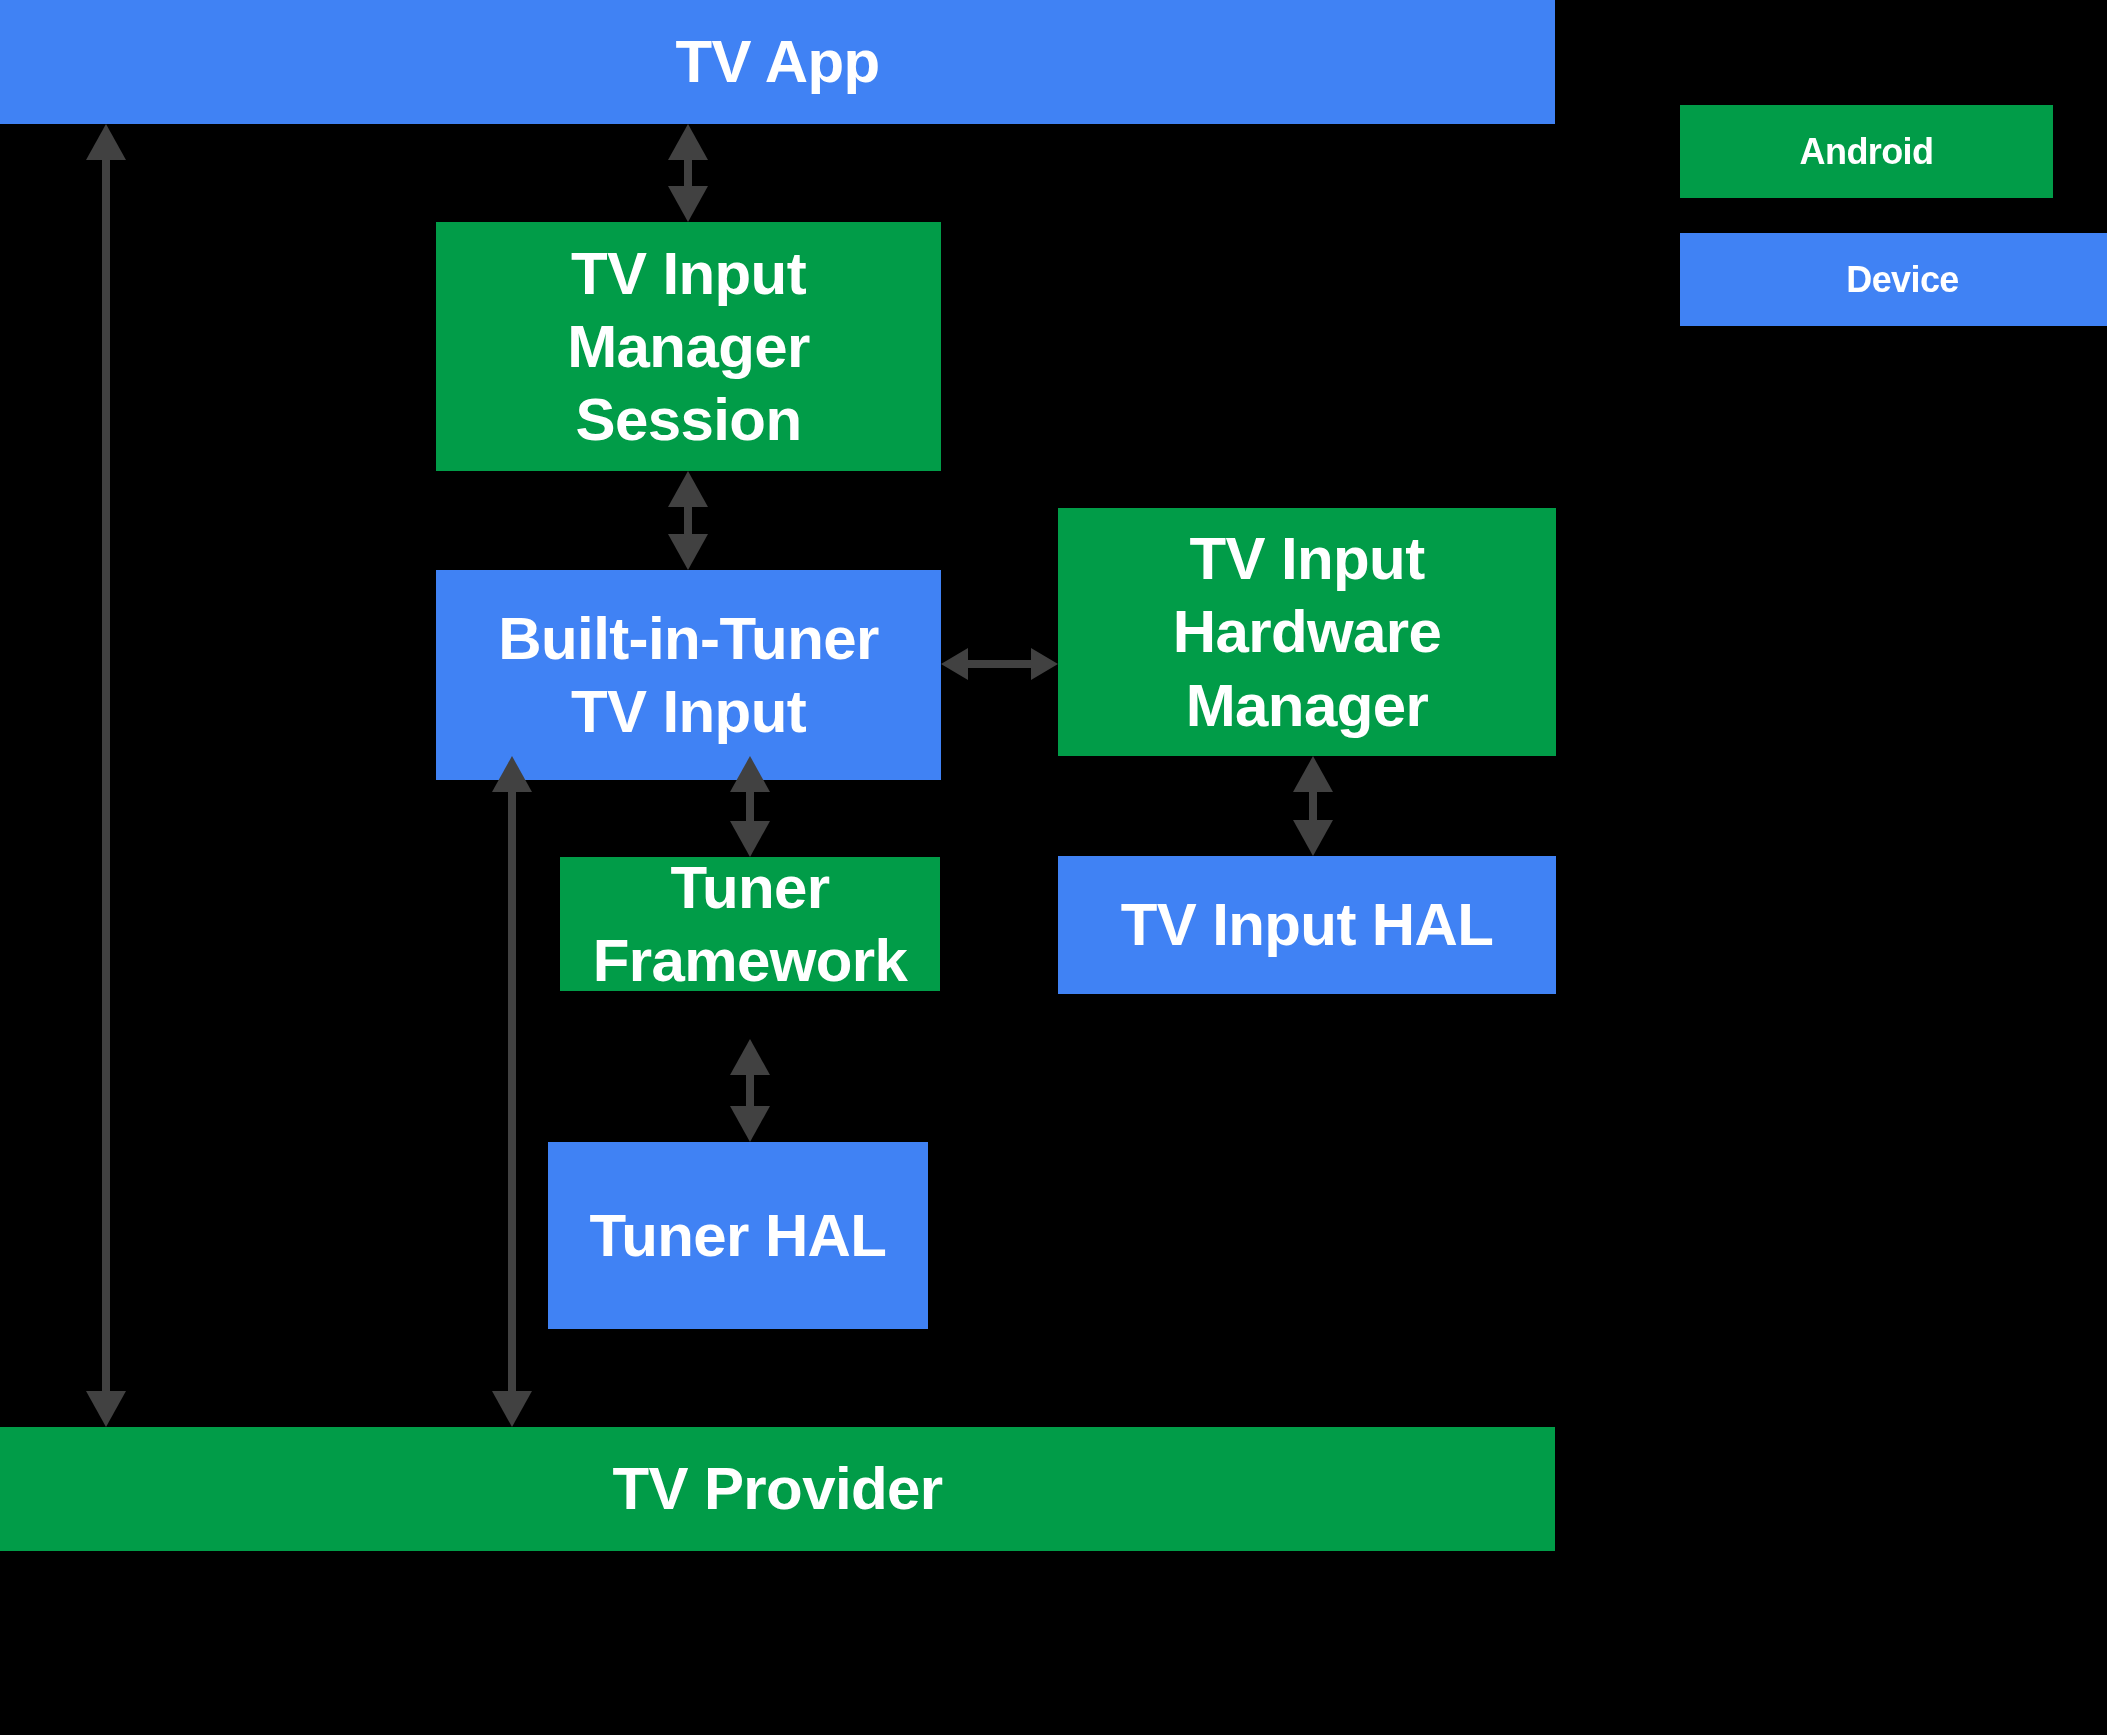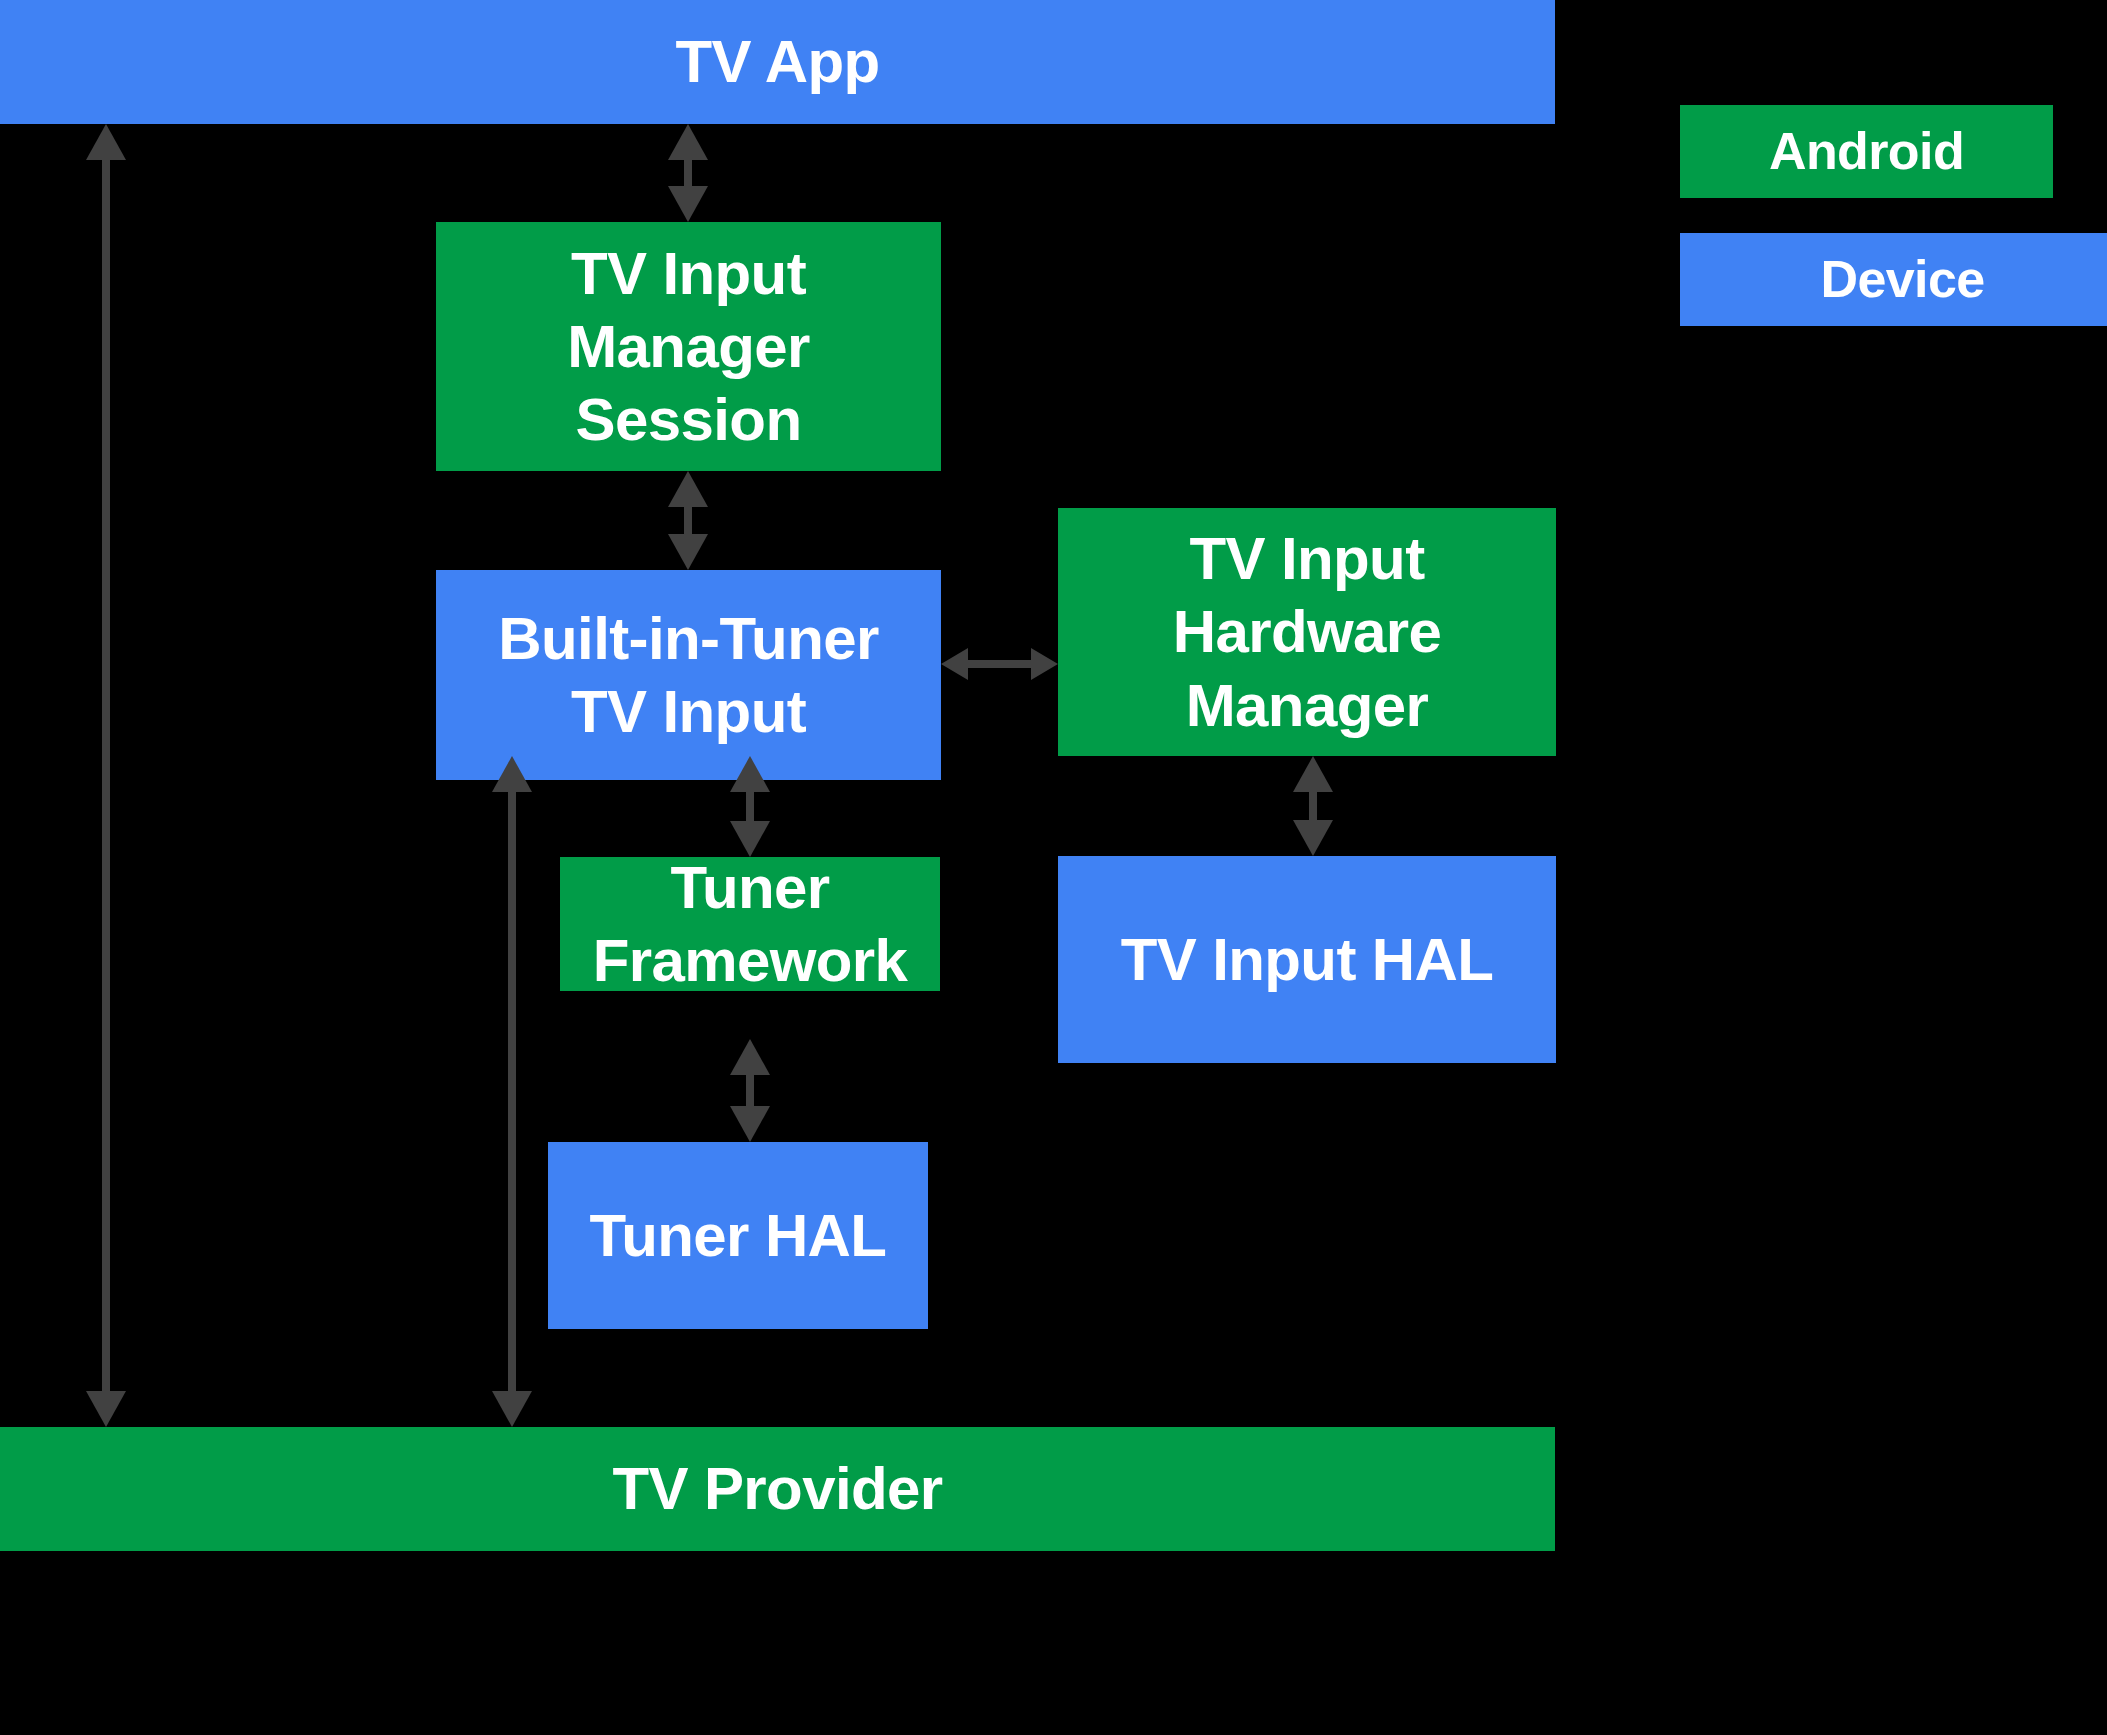--- a/index.html
+++ b/index.html
@@ -19,21 +19,21 @@
     text-align: center;
     color: var(--label, #ffffff);
     font-weight: 700;
     font-size: 60px;
     line-height: 1.22;
     letter-spacing: -0.6px;
   }
   .box-label { white-space: pre-line; }
   .green { background: var(--green, #019C48); }
   .blue  { background: var(--blue, #4082F4); }
-  .legend-box { font-size: 52px; }
+  .legend-box { font-size: 36px; }
 
   .arrow-v { position: absolute; width: 40px; }
   .arrow-h { position: absolute; height: 32px; }
   .head { position: absolute; width: 0; height: 0; }
   .head.up {
     top: 0; left: 0;
     border-left: 20px solid transparent;
     border-right: 20px solid transparent;
     border-bottom: 36px solid var(--arrow, #414141);
   }
@@ -99,21 +99,21 @@
   <div class="box blue" style="left:436px; top:570px; width:505px; height:210px;">
     <span class="box-label">Built-in-Tuner
 TV Input</span>
   </div>
 
   <div class="box green" style="left:560px; top:857px; width:380px; height:134px;">
     <span class="box-label">Tuner
 Framework</span>
   </div>
 
-  <div class="box blue" style="left:1058px; top:856px; width:498px; height:207px;">
+  <div class="box blue" style="left:1058px; top:856px; width:498px; height:138px;">
     <span class="box-label">TV Input HAL</span>
   </div>
 
   <div class="box blue" style="left:548px; top:1142px; width:380px; height:187px;">
     <span class="box-label">Tuner HAL</span>
   </div>
 
   <div class="box green" style="left:0; top:1427px; width:1555px; height:124px;justify-content:center;">
     <span class="box-label">TV Provider</span>
   </div>

